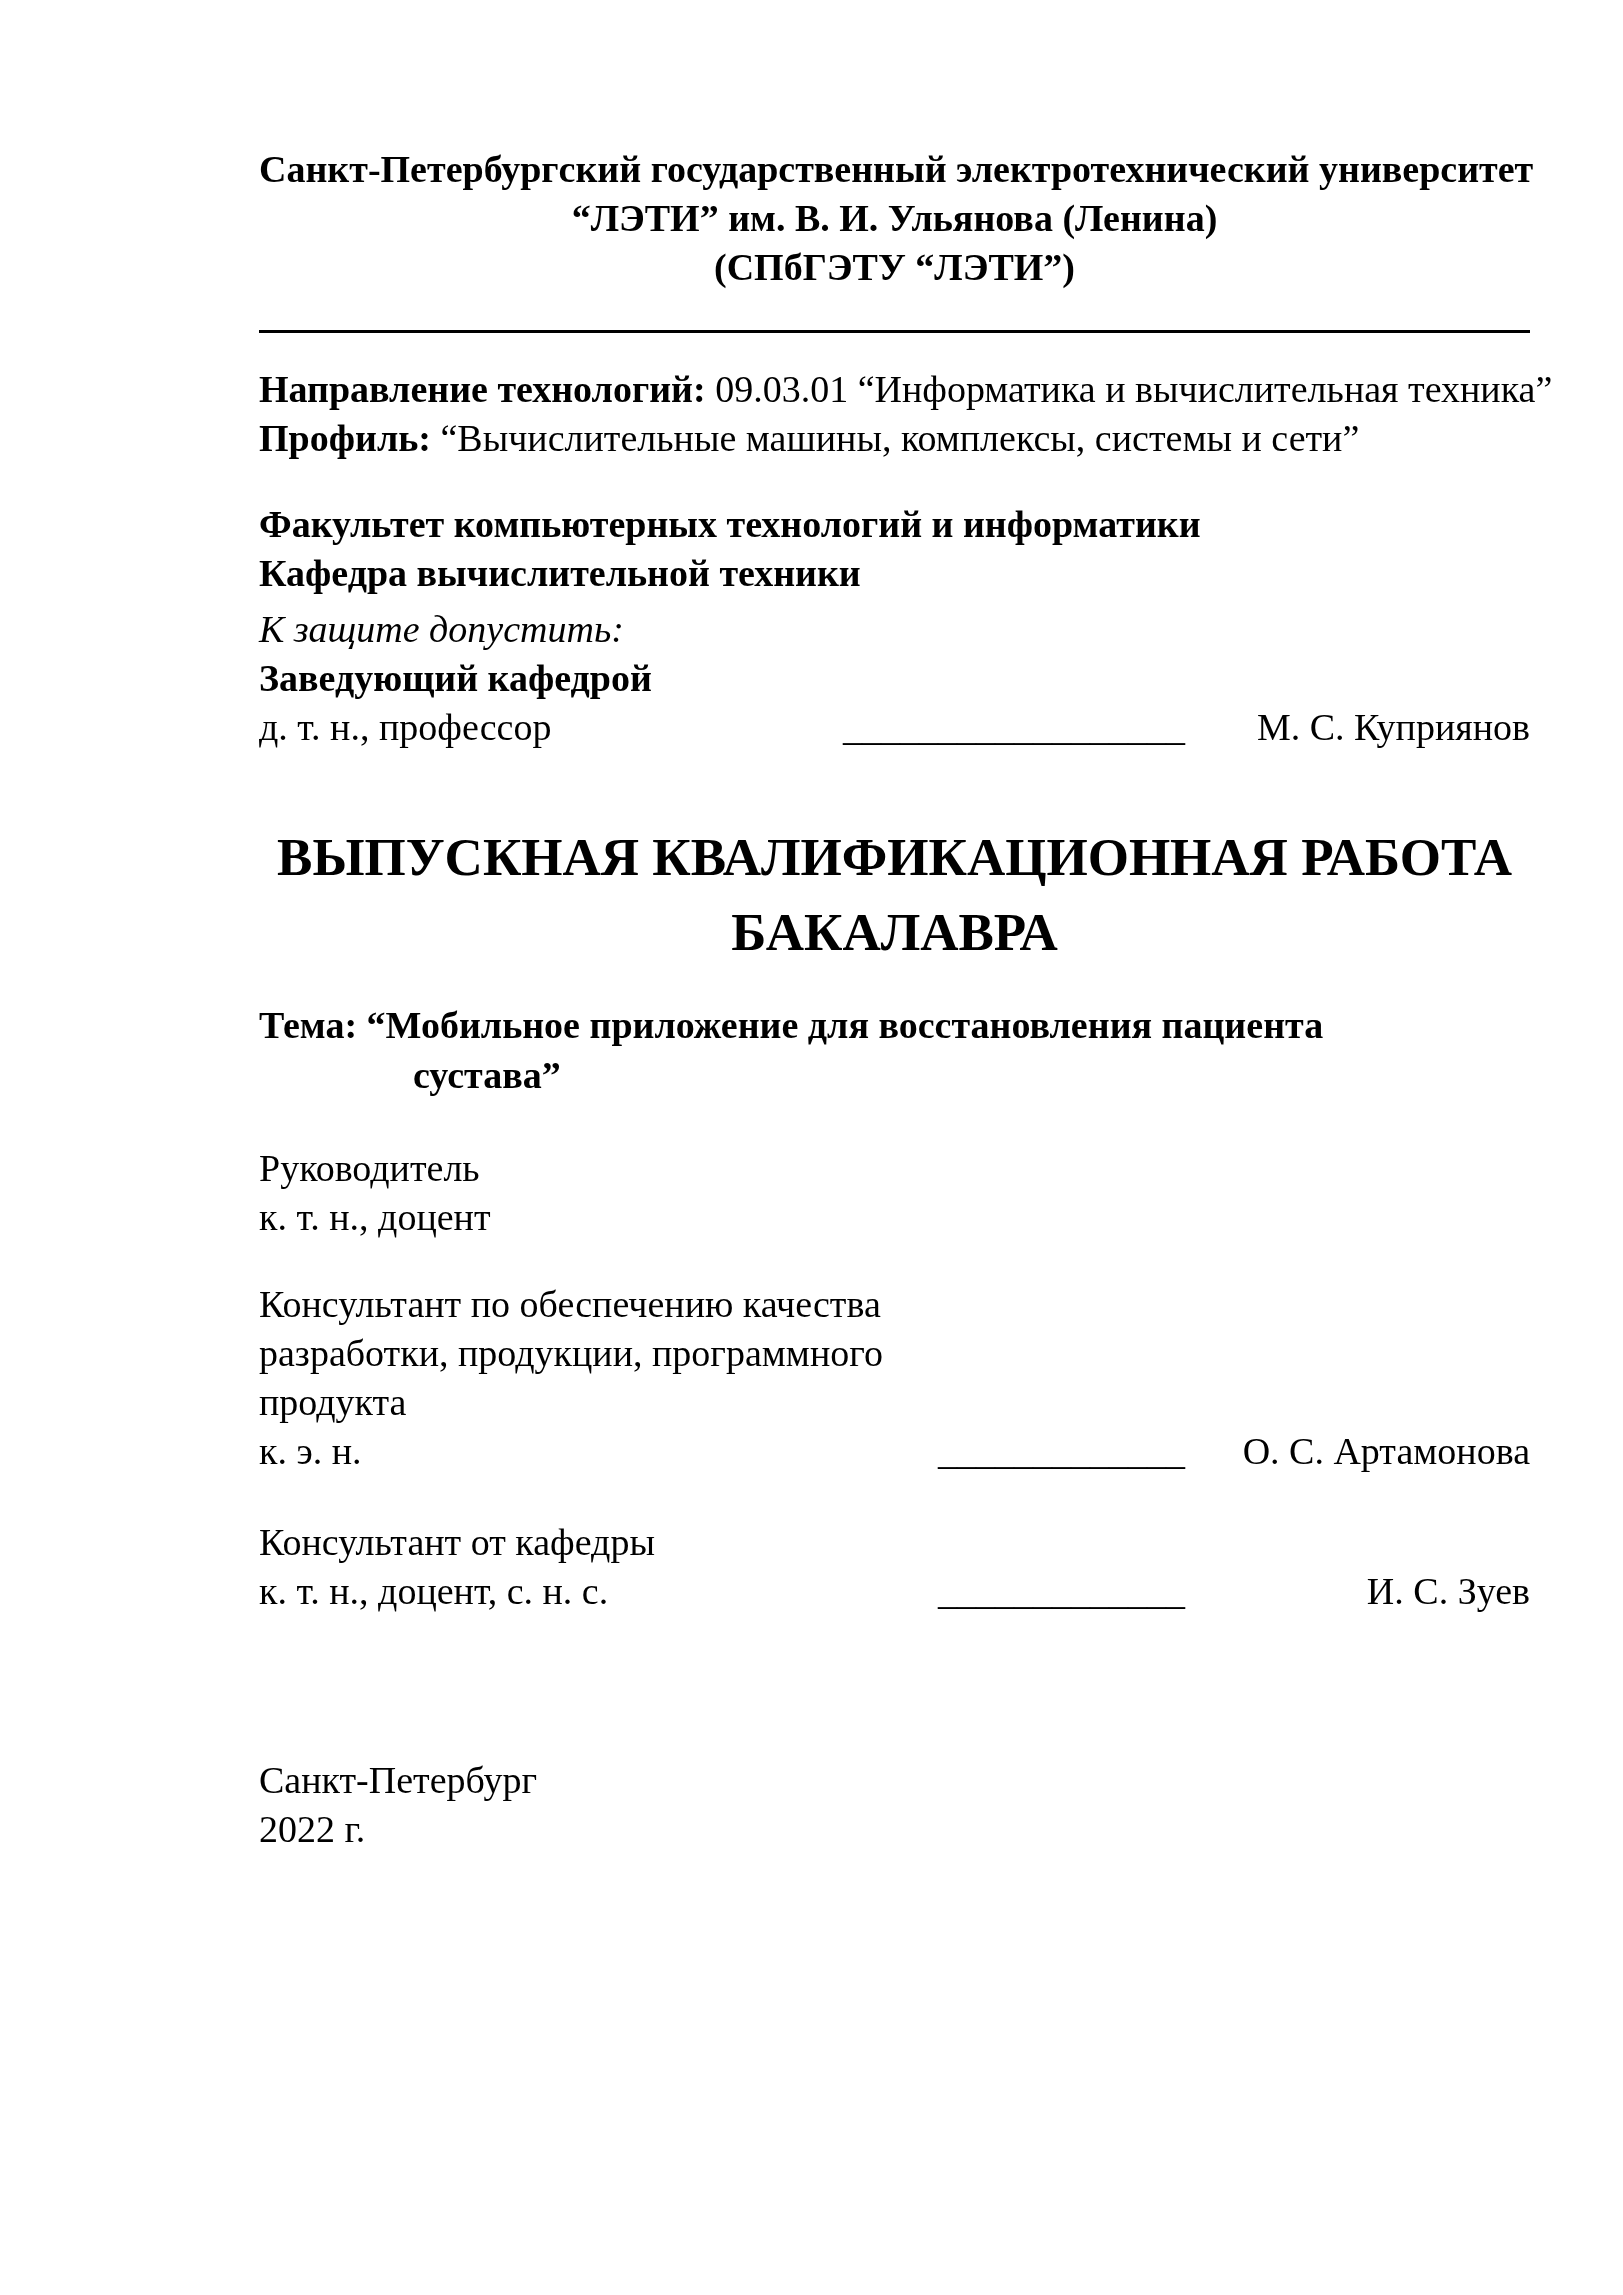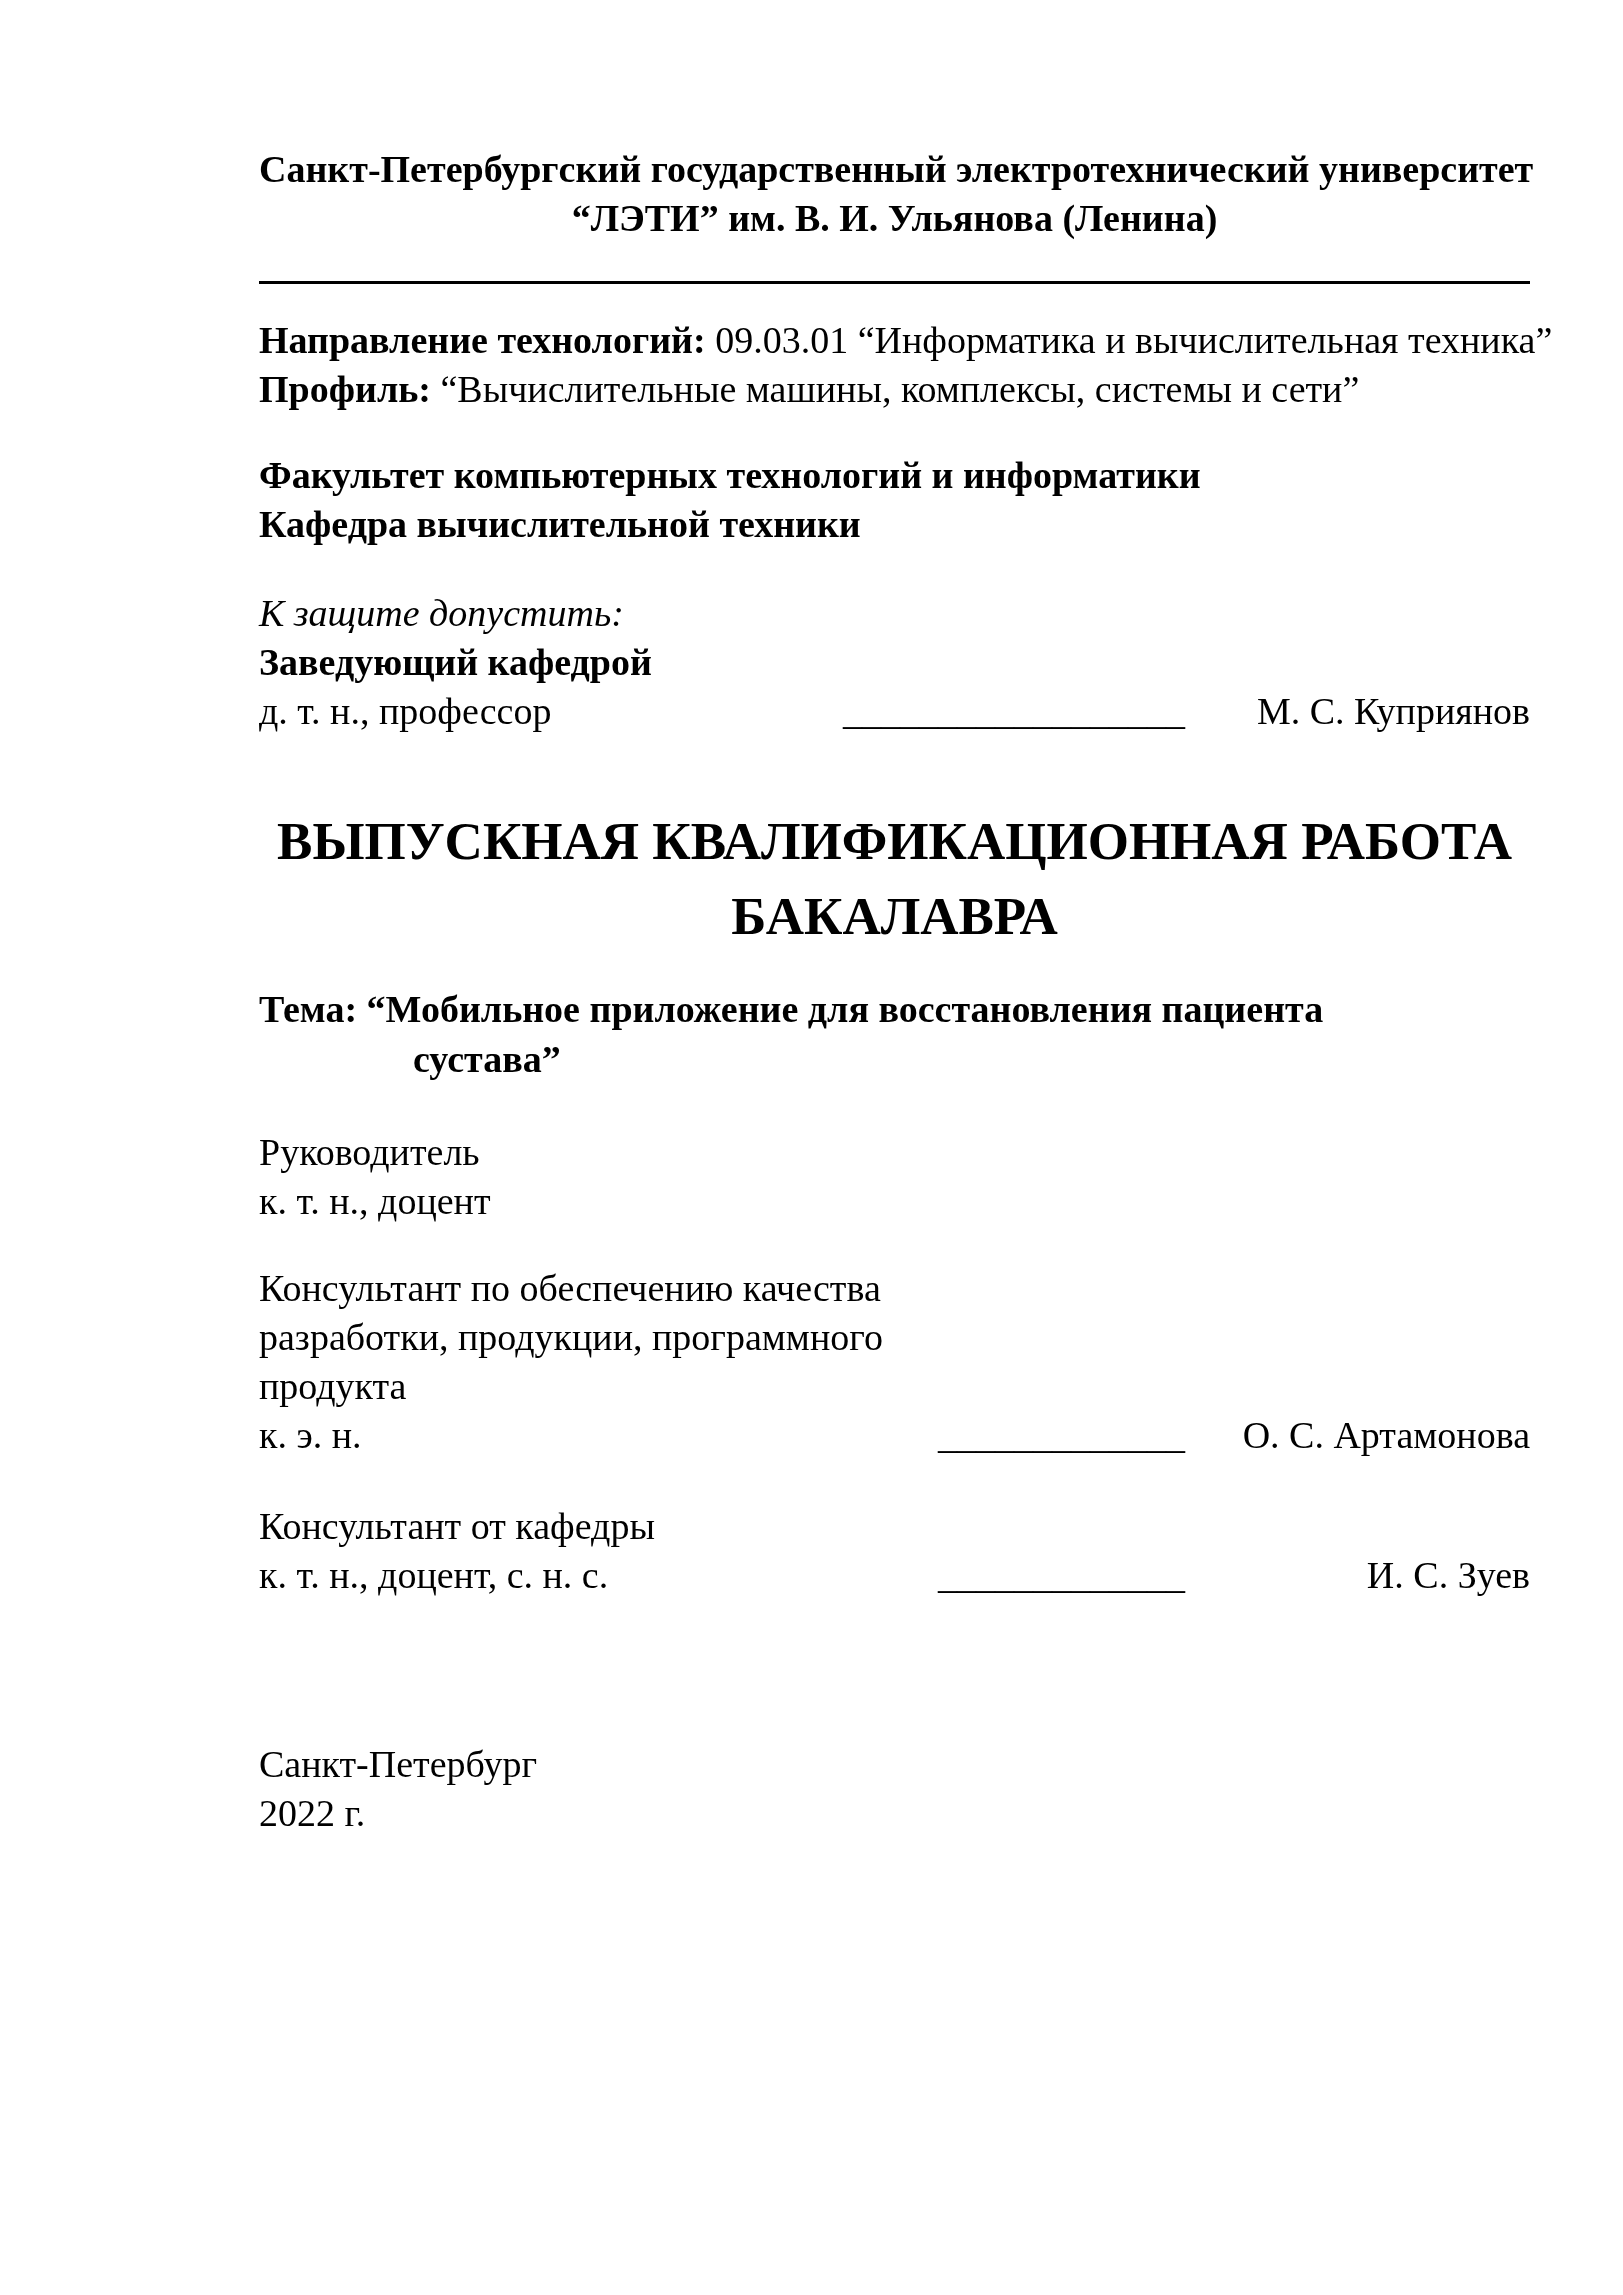--- a/index.html
+++ b/index.html
@@ -20,21 +20,21 @@
   .header div { white-space: nowrap; }
 
   .rule { margin-top: 38px; border-top: 3.1px solid #000; height: 0; width: 100%; }
 
   .program { margin-top: 32px; }
   .program div { white-space: nowrap; }
   .b { font-weight: bold; }
 
   .faculty-block { margin-top: 37px; font-weight: bold; }
 
-  .approval { margin-top: 40px; }
+  .approval { margin-top: 7px; }
   .admit { font-style: italic; }
   .head-title { font-weight: bold; }
 
   .sig-row { display: flex; align-items: flex-end; }
   .sig-row .role { flex: 1 1 auto; }
   .sig-right { white-space: nowrap; flex: 0 0 auto; }
   .sig-right .name { display: inline-block; width: 345px; text-align: right; }
 
   .title-block {
     margin-top: 68px;
@@ -63,20 +63,21 @@
 </style>
 </head>
 <body>
 
 <div class="page">
   <div class="content">
 
     <div class="header">
       <div>Санкт-Петербургский государственный электротехнический университет</div>
       <div>“ЛЭТИ” им. В. И. Ульянова (Ленина)</div>
+      <div>(СПбГЭТУ “ЛЭТИ”)</div>
     </div>
 
     <div class="rule"></div>
 
     <div class="program">
       <div><span class="b">Направление технологий:</span><span> 09.03.01 “Информатика и вычислительная техника”</span></div>
       <div><span class="b">Профиль:</span><span> “Вычислительные машины, комплексы, системы и сети”</span></div>
     </div>
 
     <div class="faculty-block">

